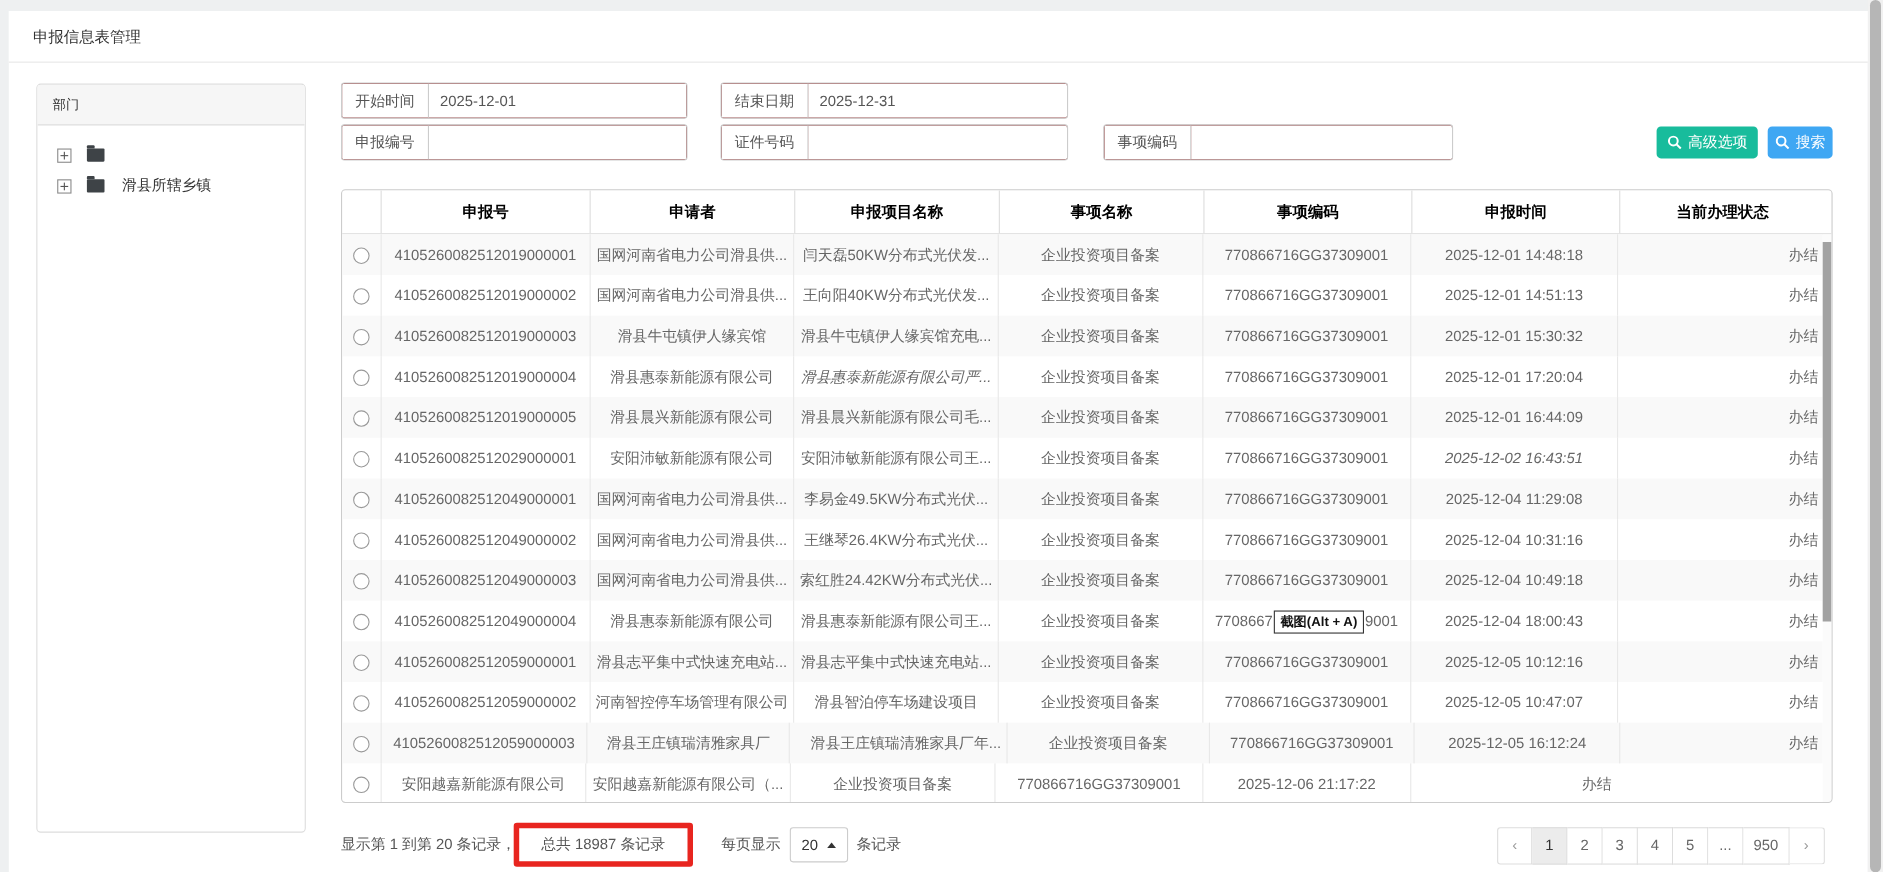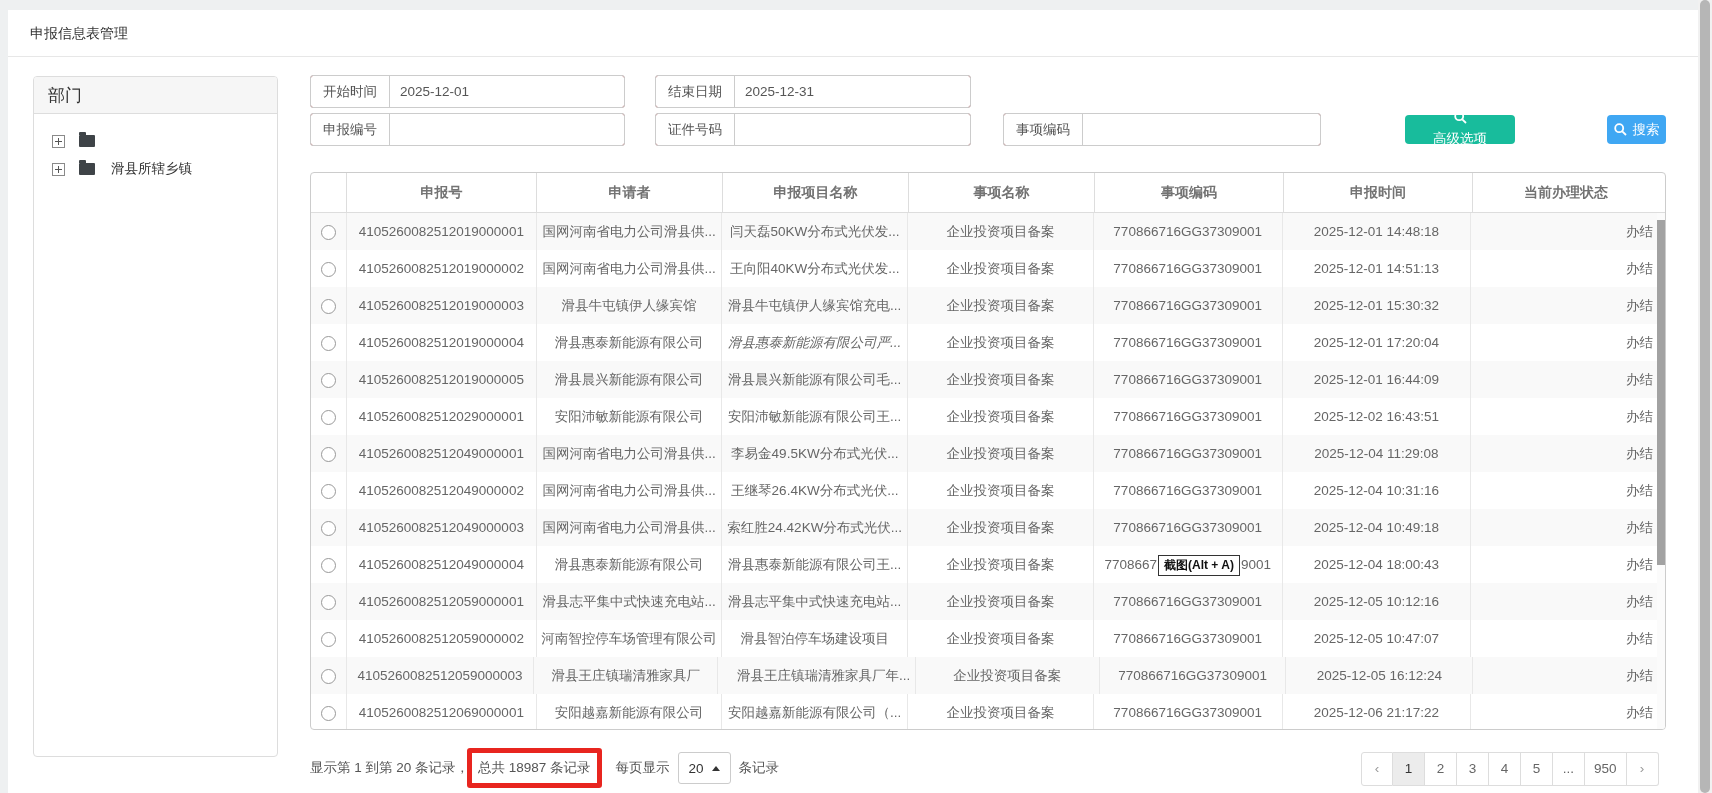--- a/index.html
+++ b/index.html
@@ -9,21 +9,21 @@
     background:#fff; }
   
   .titlebar { position:absolute; left:0; top:0; right:0; height:47px;
     border-bottom:1px solid #e7e7e7; background:#fff; }
   .titlebar .title { position:absolute; left:22px; top:0; line-height:47px;
     font-size:14px; color:#333; }
   
   .side-card { position:absolute; left:25px; top:66px; width:245px; height:681px;
     border:1px solid #ddd; border-radius:4px; background:#fff; overflow:hidden; }
   .side-head { height:37px; background:#f6f6f6; border-bottom:1px solid #ddd;
-    line-height:37px; padding-left:14px; font-size:17px; color:#333; }
+    line-height:37px; padding-left:14px; font-size:12px; color:#333; }
   .tree { padding:14px 8px 0 18px; }
   .tree-item { display:flex; align-items:center; height:26px; margin-bottom:2px;
     font-size:13.5px; color:#333; cursor:pointer; }
   .expander { width:13px; height:13px; border:1px solid #8a8a8a; background:#fff;
     position:relative; margin-right:8px; flex:none; }
   .expander::before { content:""; position:absolute; left:2px; right:2px; top:5px;
     height:1px; background:#555; }
   .expander::after { content:""; position:absolute; top:2px; bottom:2px; left:5px;
     width:1px; background:#555; }
   .folder { width:16px; height:12px; background:#3e4347; border-radius:1px;
@@ -42,21 +42,21 @@
   .igroup input { border:0; outline:none; flex:1; padding:0 10px; font-size:13.5px;
     color:#555; font-family:inherit; min-width:0; }
   .btn { position:absolute; height:29px; border:none; border-radius:4px;
     color:#fff; font-size:13.5px; display:flex; align-items:center;
     justify-content:center; gap:6px; cursor:pointer; font-family:inherit; }
   .btn svg { flex:none; }
   
   .table-card { position:absolute; left:302px; top:162px; width:1356px; height:558px;
     border:1px solid #ccc; border-radius:4px; background:#fff; overflow:hidden; }
   .thead { display:flex; height:40px; border-bottom:1px solid #ddd; }
-  .thead .th { font-size:14px; font-weight:bold; color:#737373; line-height:39px;
+  .thead .th { font-size:14px; font-weight:bold; color:#000000; line-height:39px;
     text-align:center; border-right:1px solid #ddd; overflow:hidden;
     white-space:nowrap; }
   .thead .th:last-child { border-right:none; }
   .trow { display:flex; height:37px; }
   .trow:nth-child(odd) { background:#f9f9f9; }
   .trow .td { font-size:13.5px; color:#666; line-height:37px; text-align:center;
     border-right:1px solid #e8e8e8; overflow:hidden; white-space:nowrap;
     padding:0 4px; }
   .trow .td:last-child { border-right:none;text-align:right; }
   .radio { display:inline-block; width:15px; height:15px; border:1px solid #999;
@@ -66,21 +66,21 @@
     background:#fbfbfb; }
   .vscroll .thumb { position:absolute; top:7px; left:0; width:8px; height:345px;
     background:#a2a2a2; }
   .tipbox { display:inline-block; border:1px solid #333; background:#fff;
     font-size:12px; font-weight:bold; color:#111; padding:1px 5px; line-height:17px;
     vertical-align:middle; margin:0 1px; }
   
   .footer { position:absolute; left:302px; top:740px; height:36px; display:flex;
     align-items:center; font-size:13.5px; color:#555; }
   .redbox { display:inline-block; border:5px solid #e8251f; border-radius:3px;
-    padding:6px 6px; margin:-6px 4px -6px -2px; }
+    padding:6px 20px; margin:-6px 16px -6px -2px; }
   .perpage-select { display:inline-flex; align-items:center; gap:8px;
     border:1px solid #ccc; border-radius:3px; height:32px; padding:0 10px;
     margin:0 8px; background:#fff; color:#333; cursor:pointer; }
   .caret-up { width:0; height:0; border-left:4px solid transparent;
     border-right:4px solid transparent; border-bottom:5px solid #333; }
   
   .pagination { position:absolute; left:1353px; top:742px; display:flex; }
   .page-item { min-width:32px; height:34px; line-height:32px; text-align:center;
     border:1px solid #ddd; border-left:none; background:#fff; color:#666;
     font-size:13.5px; padding:0 9px; cursor:pointer; }
@@ -137,21 +137,21 @@
   </div>
   <div class="igroup" style="left:647px; top:103px; width:316px;">
     <span class="ilabel">证件号码</span>
     <input value="" style="">
   </div>
   <div class="igroup" style="left:995px; top:103px; width:318px;">
     <span class="ilabel">事项编码</span>
     <input value="" style="">
   </div>
 
-  <button class="btn" style="left:1397px; top:105px; width:110px; background:#18bc9c;flex-direction:column;">
+  <button class="btn" style="left:1498px; top:105px; width:92px; background:#18bc9c;">
     <svg width="13" height="13" viewBox="0 0 13 13">
         <circle cx="5.2" cy="5.2" r="4" fill="none" stroke="#fff" stroke-width="1.8"></circle>
         <line x1="8.3" y1="8.3" x2="12" y2="12" stroke="#fff" stroke-width="1.8"></line>
       </svg>
     <span>高级选项</span>
   </button>
   <button class="btn" style="left:1599px; top:105px; width:59px; background:#3fa7f3;">
     <svg width="13" height="13" viewBox="0 0 13 13">
         <circle cx="5.2" cy="5.2" r="4" fill="none" stroke="#fff" stroke-width="1.8"></circle>
         <line x1="8.3" y1="8.3" x2="12" y2="12" stroke="#fff" stroke-width="1.8"></line>
@@ -221,21 +221,21 @@
           <div class="td" style="width: 189px;">2025-12-01 16:44:09</div>
           <div class="td" style="width: 186px;">办结</div>
         </div>
         <div class="trow">
           <div class="td" style="width: 36px; border-right: 1px solid rgb(232, 232, 232);"><span class="radio"></span></div>
           <div class="td" style="width: 190px;">4105260082512029000001</div>
           <div class="td" style="width: 186px;">安阳沛敏新能源有限公司</div>
           <div class="td" style="width: 186px;">安阳沛敏新能源有限公司王...</div>
           <div class="td" style="width: 186px;">企业投资项目备案</div>
           <div class="td" style="width: 189px;">770866716GG37309001</div>
-          <div class="td" style="width: 189px;">2025-12-02 16:43:51</div>
+          <div class="td" style="width: 189px; font-style: italic;">2025-12-02 16:43:51</div>
           <div class="td" style="width: 186px;">办结</div>
         </div>
         <div class="trow">
           <div class="td" style="width: 36px; border-right: 1px solid rgb(232, 232, 232);"><span class="radio"></span></div>
           <div class="td" style="width: 190px;">4105260082512049000001</div>
           <div class="td" style="width: 186px;">国网河南省电力公司滑县供...</div>
           <div class="td" style="width: 186px;">李易金49.5KW分布式光伏...</div>
           <div class="td" style="width: 186px;">企业投资项目备案</div>
           <div class="td" style="width: 189px;">770866716GG37309001</div>
           <div class="td" style="width: 189px;">2025-12-04 11:29:08</div>
@@ -296,21 +296,20 @@
           <div class="td" style="width: 190px;">4105260082512059000003</div>
           <div class="td" style="width: 186px;">滑县王庄镇瑞清雅家具厂</div>
           <div class="td" style="width: 186px; margin-left: 14px;">滑县王庄镇瑞清雅家具厂年...</div>
           <div class="td" style="width: 186px;">企业投资项目备案</div>
           <div class="td" style="width: 189px;">770866716GG37309001</div>
           <div class="td" style="width: 189px;">2025-12-05 16:12:24</div>
           <div class="td" style="width: 186px;">办结</div>
         </div>
         <div class="trow">
           <div class="td" style="width: 36px; border-right: 1px solid rgb(232, 232, 232);"><span class="radio"></span></div>
-          <div class="td" style="width: 190px;">4105260082512069000001</div>
           <div class="td" style="width: 186px;">安阳越嘉新能源有限公司</div>
           <div class="td" style="width: 186px;">安阳越嘉新能源有限公司（...</div>
           <div class="td" style="width: 186px;">企业投资项目备案</div>
           <div class="td" style="width: 189px;">770866716GG37309001</div>
           <div class="td" style="width: 189px;">2025-12-06 21:17:22</div>
           <div class="td" style="width: 186px;">办结</div>
         </div>
       </div>
     <div class="vscroll">
       <div class="thumb"></div>

